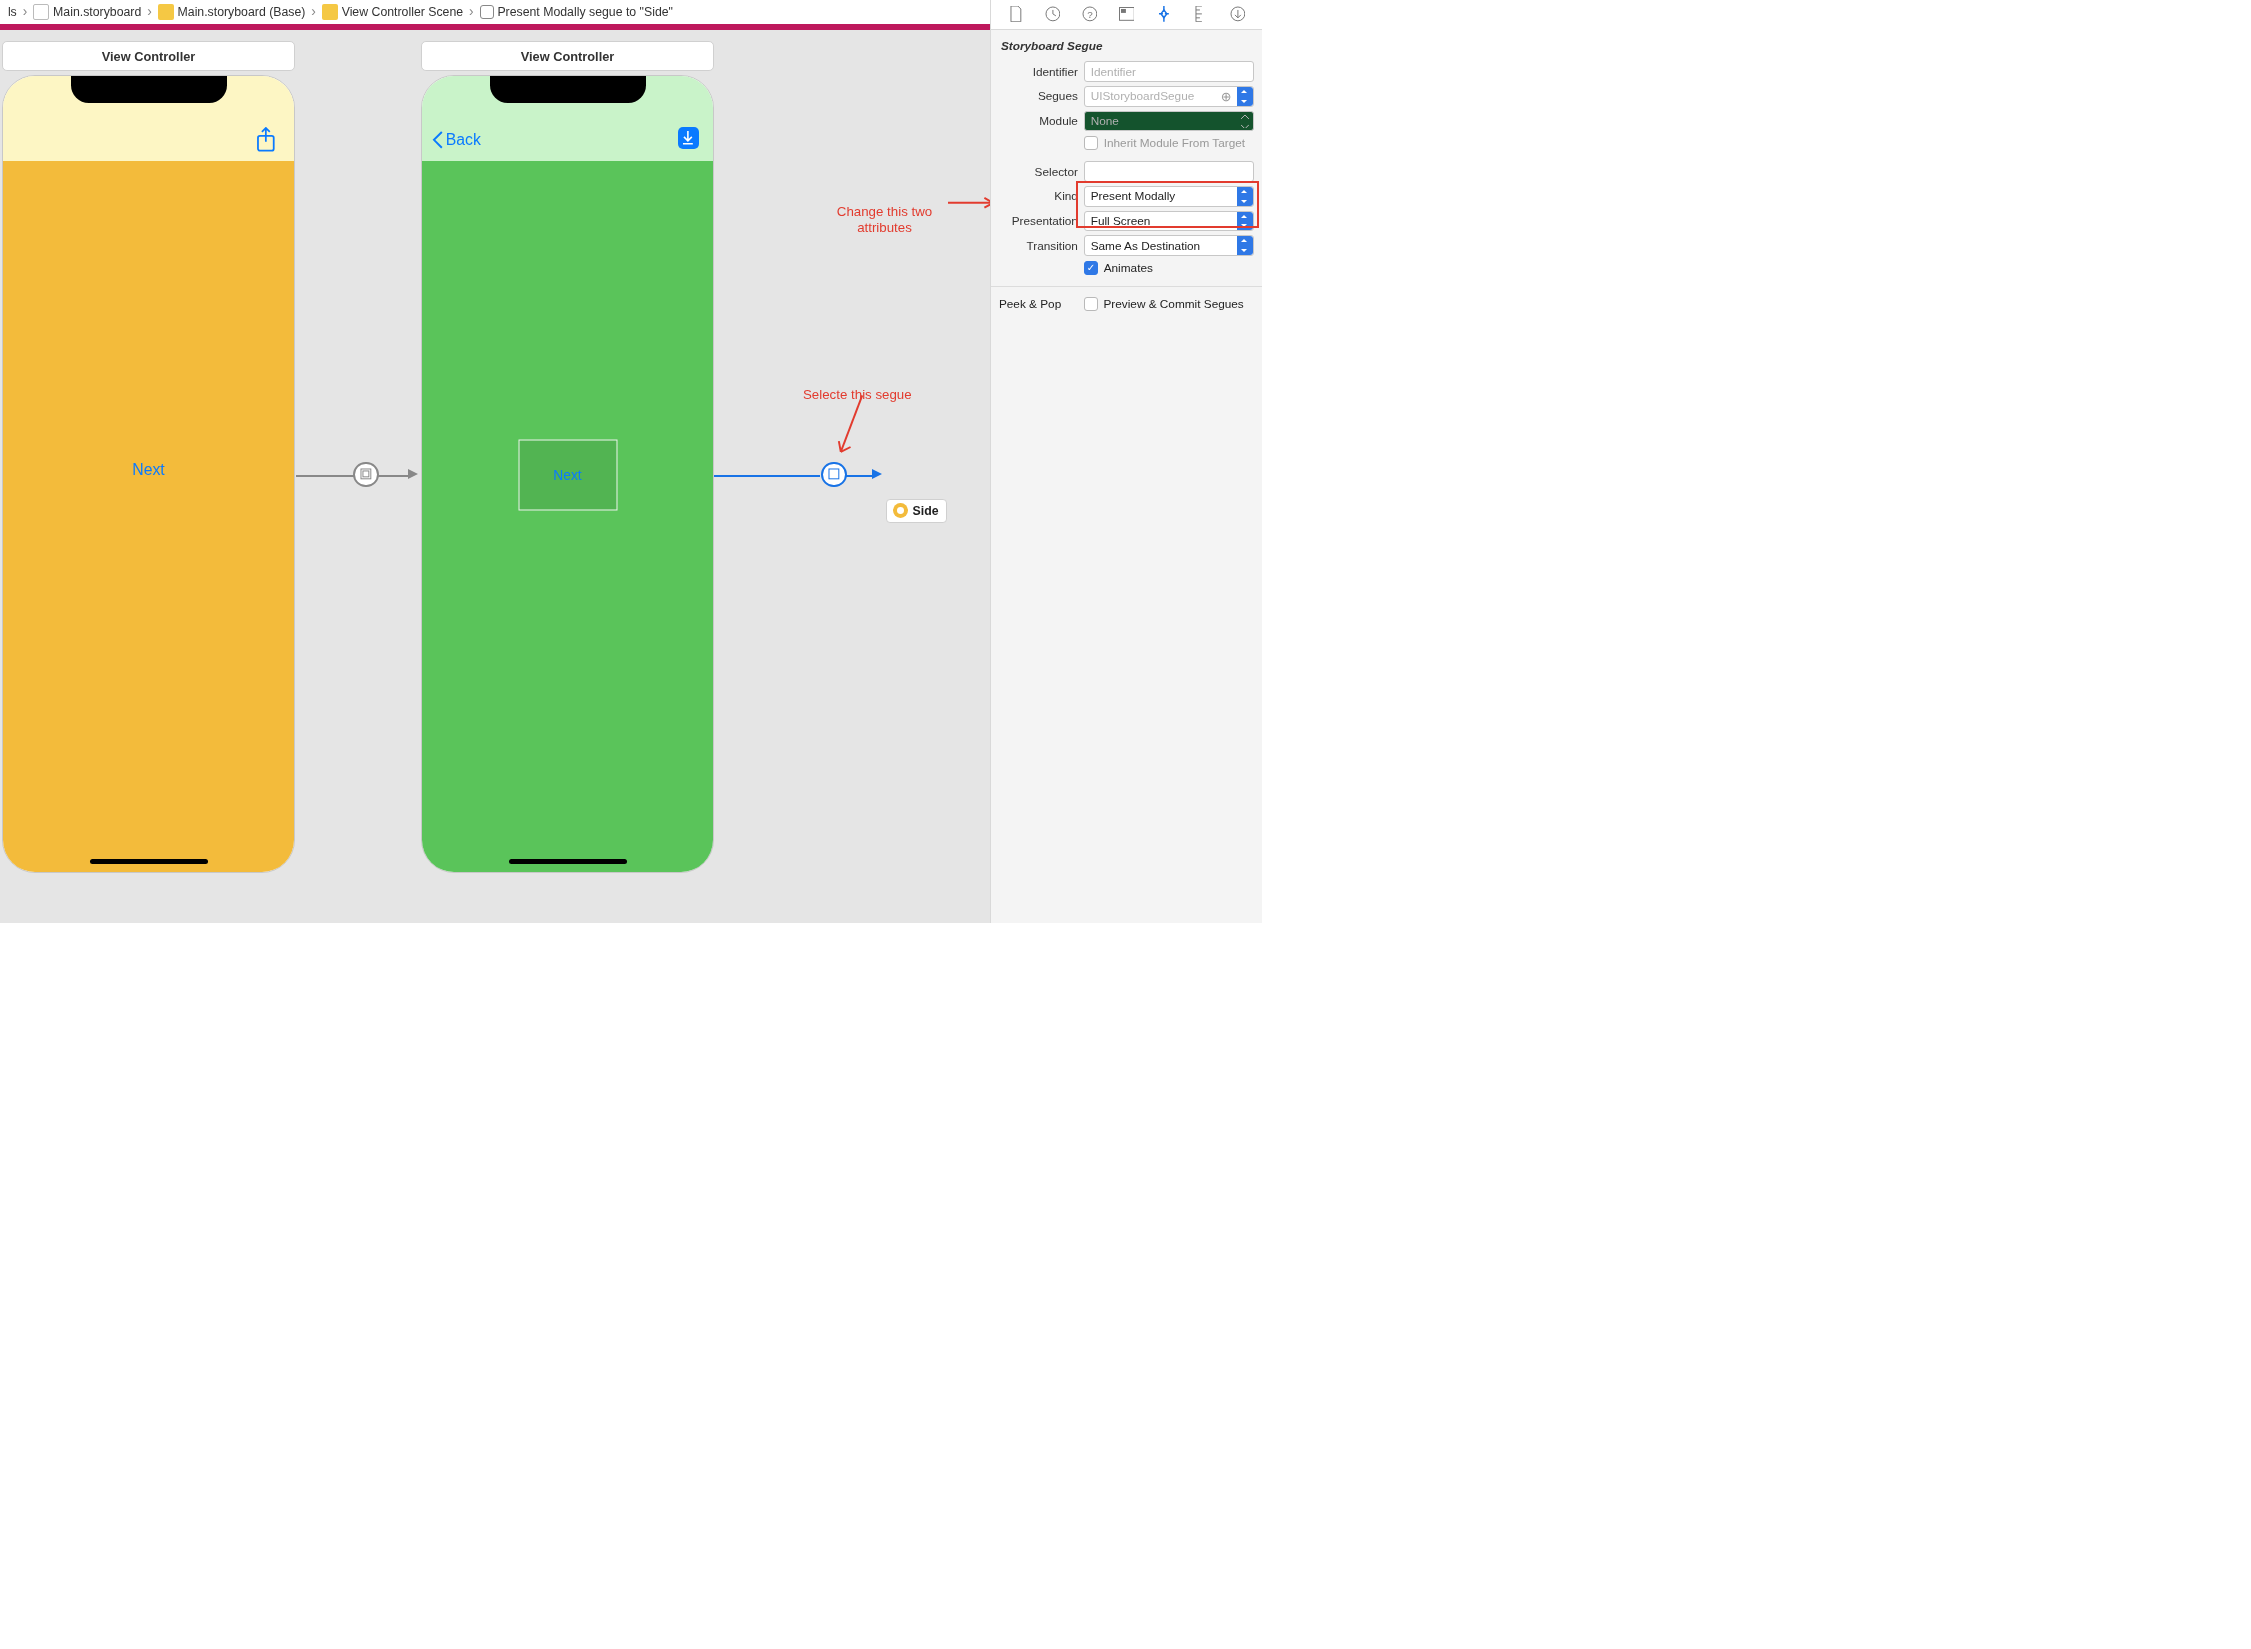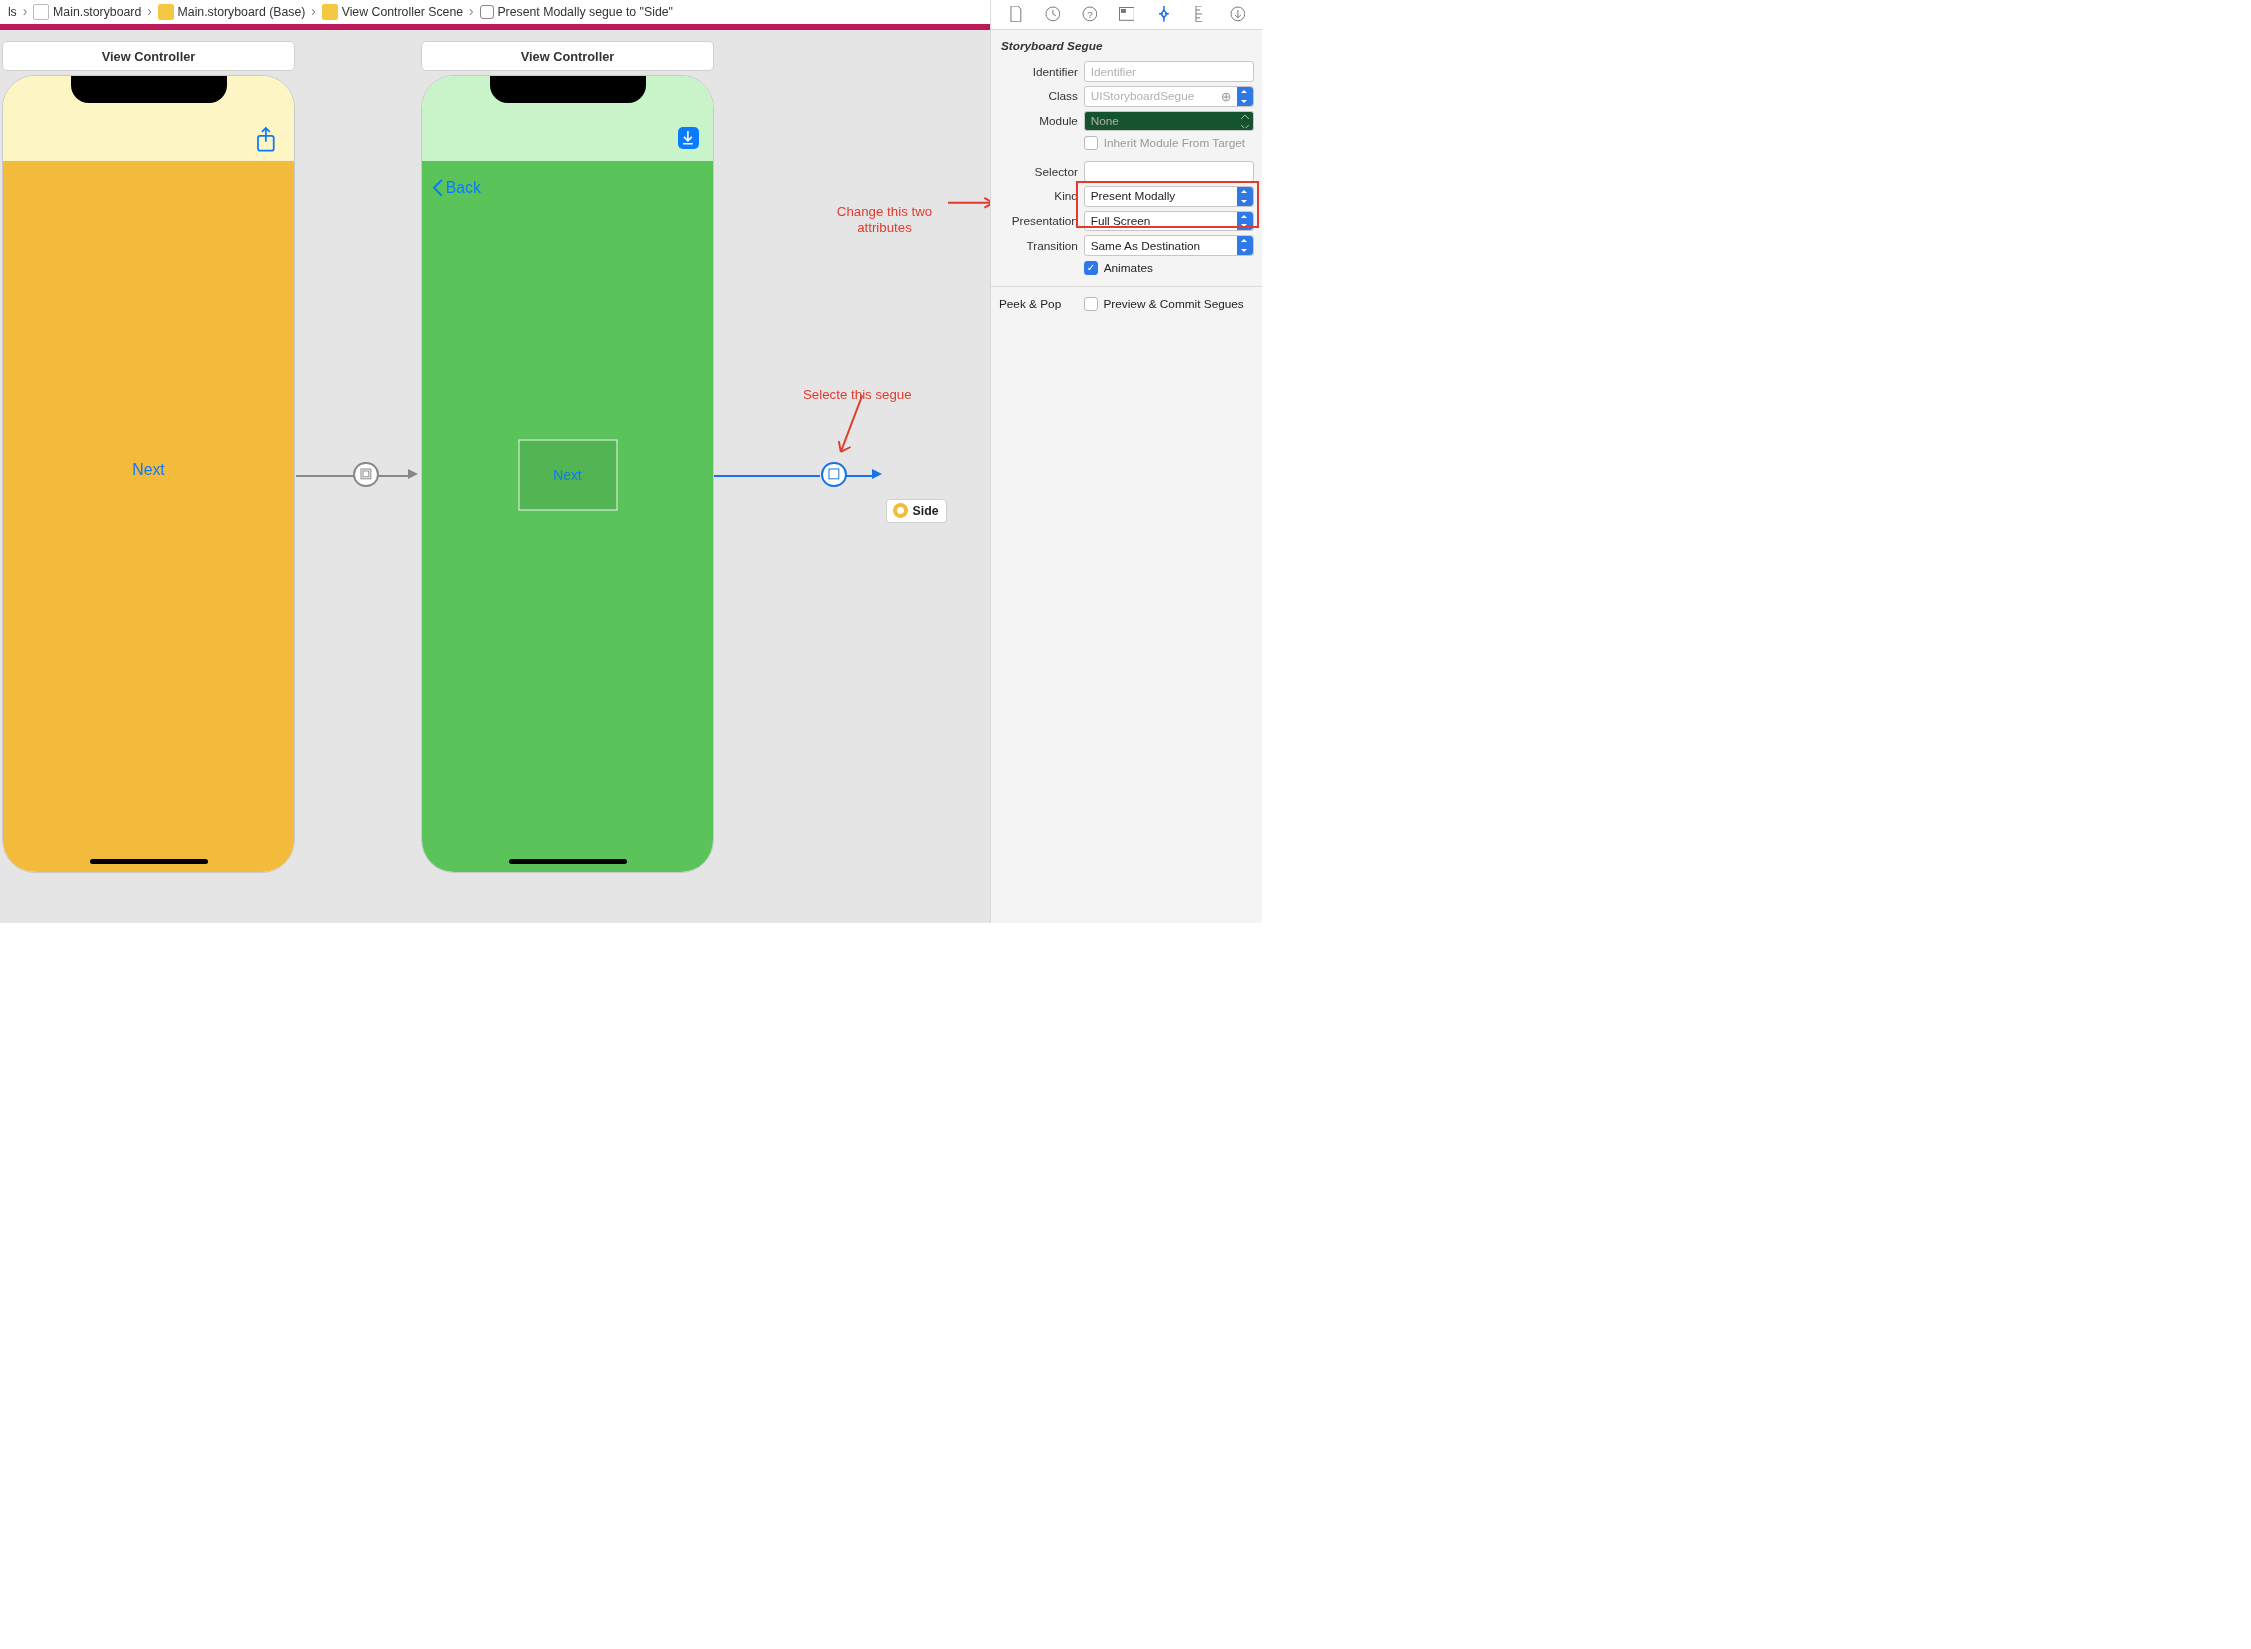--- a/index.html
+++ b/index.html
@@ -162,21 +162,21 @@
     position:absolute; left:50%; top:50%; transform:translate(-50%, -50%);
     color:#0a7aff; font-size:15.8px;
   }
 
   
   .vc2-top { position:absolute; top:0; left:0; right:0; height:85px; background:#c9f3c9; }
   .vc2-body { position:absolute; top:85px; left:0; right:0; bottom:0; background:#5ac45a; }
   .back-btn {
     position:absolute; top:55px; left:9.9px;
     color:#0a7aff; font-size:15.8px;
-    display:flex; align-items:center; gap:2px;margin-top:48px;
+    display:flex; align-items:center; gap:2px;
   }
   .download-icon {
     position:absolute; top:51px; right:13.8px;
     width:21.7px; height:21.7px;
     background:#0a7aff; border-radius:4.9px;
     display:flex; align-items:center; justify-content:center;
     color:#fff; font-size:12.8px;
   }
   .container-box {
     position:absolute; left:50%; top:50%; transform:translate(-50%, -50%);
@@ -555,21 +555,21 @@
   <h4>Storyboard Segue</h4>
 
   <div class="form-row">
     <label>Identifier</label>
     <div class="field">
       <input class="text-input" placeholder="Identifier" style="">
     </div>
   </div>
 
   <div class="form-row">
-    <label>Class</label>
+    <label>Segues</label>
     <div class="field" style="gap:2px;">
       <div class="select disabled">
         <span>UIStoryboardSegue</span>
         <span class="class-plus" style="position:absolute; right:17.7px;">⊕</span>
         <div class="stepper">
             <span class="stepper-up"></span>
             <span class="stepper-down"></span>
           </div>
       </div>
     </div>

